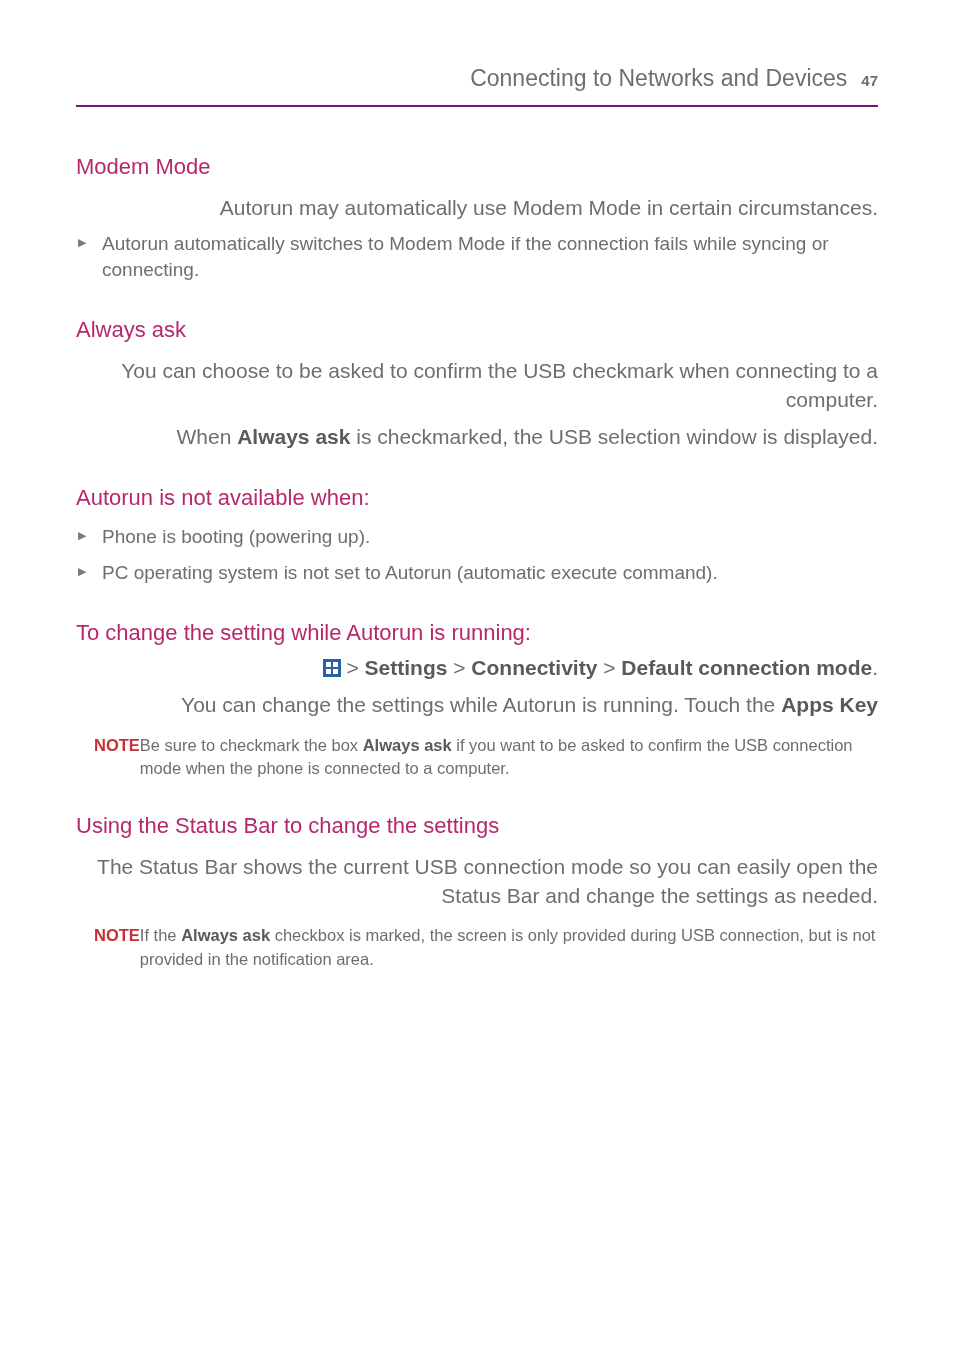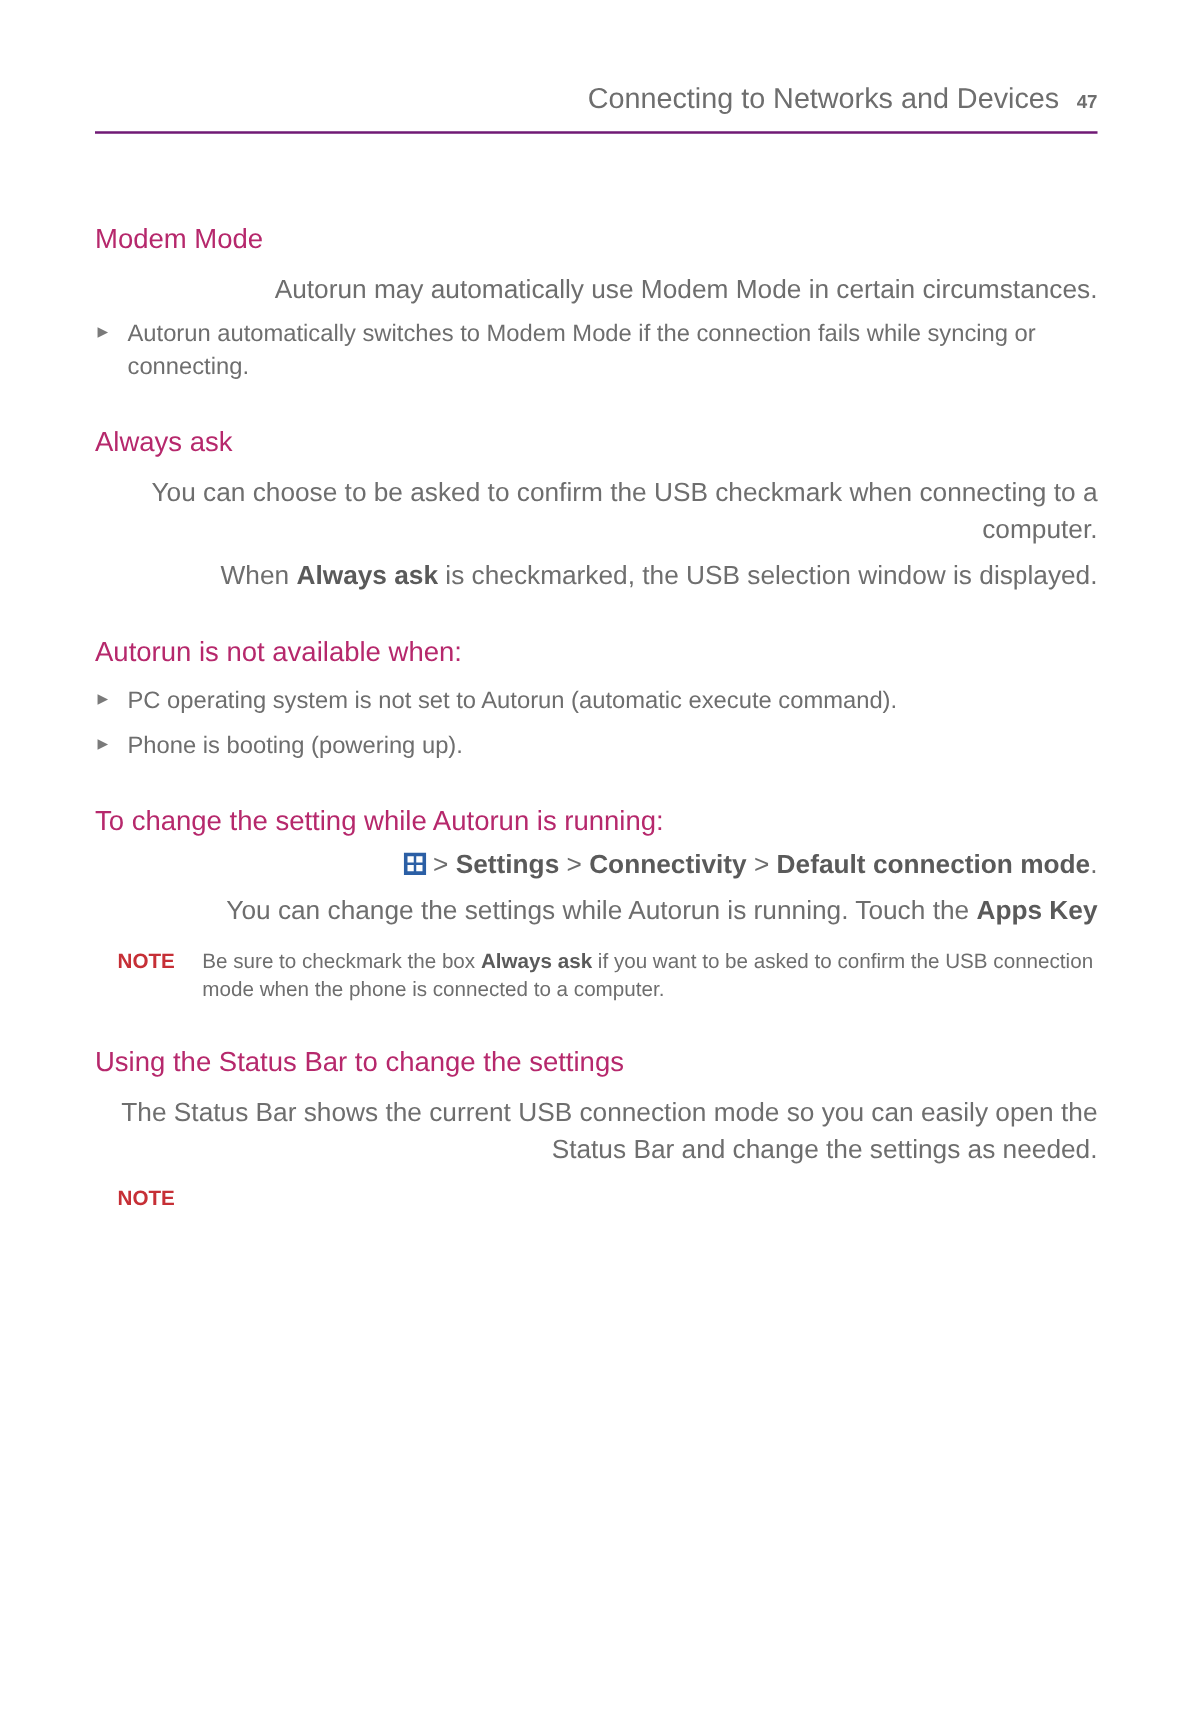--- a/index.html
+++ b/index.html
@@ -25,21 +25,21 @@
     font-size: 23px;
     color: #6e6e6e;
     font-weight: 400;
   }
   .page-num {
     font-size: 15px;
     color: #6e6e6e;
     font-weight: bold;
   }
   .section {
-    margin-top: 68px;
+    margin-top: 44px;
   }
   .section.tight { margin-top: 30px; }
   .h-red {
     color: #b6286c;
     font-size: 22px;
     font-weight: 400;
     margin-bottom: 10px;
   }
   .body-p {
     font-size: 21px;
@@ -65,21 +65,20 @@
     content: "▶";
     position: absolute;
     left: 2px;
     top: 4px;
     font-size: 11px;
     color: #7a7a7a;
   }
   .bold { font-weight: bold; color: #5a5a5a; }
   .note-block {
     display: flex;
-    gap: 22px;
     margin-top: 14px;
     padding-left: 18px;
     font-size: 16.5px;
     line-height: 1.4;
   }
   .note-label {
     color: #c62f36;
     font-weight: bold;
     flex-shrink: 0;
   }
@@ -114,22 +113,22 @@
   <h2 class="h-red">Always ask</h2>
   <p class="body-p">You can choose to be asked to confirm the USB checkmark when connecting to a computer.</p>
   <p class="body-p">
     <span>When </span><span class="bold">Always ask</span><span> is checkmarked, the USB selection window is displayed.</span>
   </p>
 </div>
 
 <div class="section tight">
   <h2 class="h-red">Autorun is not available when:</h2>
   <ul class="bullet-list">
+    <li>Phone is booting (powering up).</li>
     <li>PC operating system is not set to Autorun (automatic execute command).</li>
-    <li>Phone is booting (powering up).</li>
   </ul>
 </div>
 
 <div class="section tight">
   <h2 class="h-red">To change the setting while Autorun is running:</h2>
   <p class="body-p" style="margin-top:-6px;">
     <svg class="inline-icon" viewBox="0 0 18 18">
       <rect x="0" y="0" width="18" height="18" fill="#2b5fa5"></rect>
       <rect x="3" y="3" width="5" height="5" fill="#fff"></rect>
       <rect x="10" y="3" width="5" height="5" fill="#fff"></rect>
@@ -146,14 +145,17 @@
       <span>Be sure to checkmark the box </span><span class="bold" style="font-size:16.5px;">Always ask</span><span> if you want to be asked to confirm the USB connection mode when the phone is connected to a computer.</span>
     </span>
   </div>
 </div>
 
 <div class="section tight">
   <h2 class="h-red">Using the Status Bar to change the settings</h2>
   <p class="body-p">The Status Bar shows the current USB connection mode so you can easily open the Status Bar and change the settings as needed.</p>
   <div class="note-block">
     <span class="note-label">NOTE</span>
+    <span class="note-text">
+      <span>If the </span><span class="bold" style="font-size:16.5px;">Always ask</span><span> checkbox is marked, the screen is only provided during USB connection, but is not provided in the notification area.</span>
+    </span>
   </div>
 </div>
 
 </body></html>

